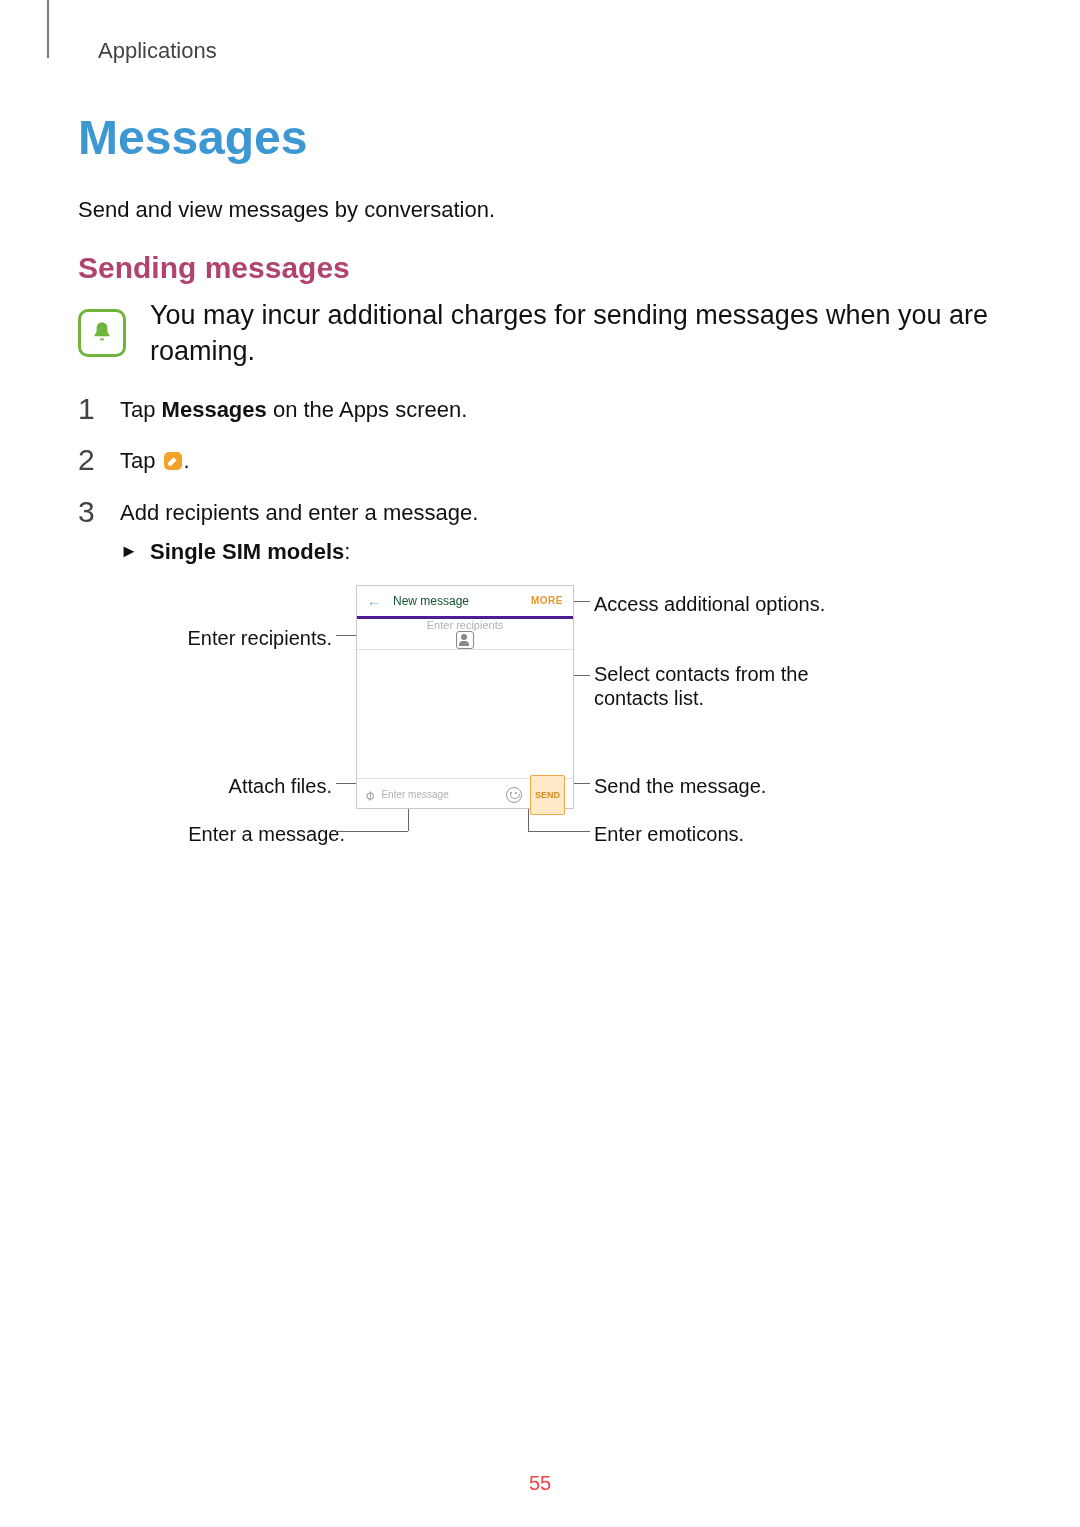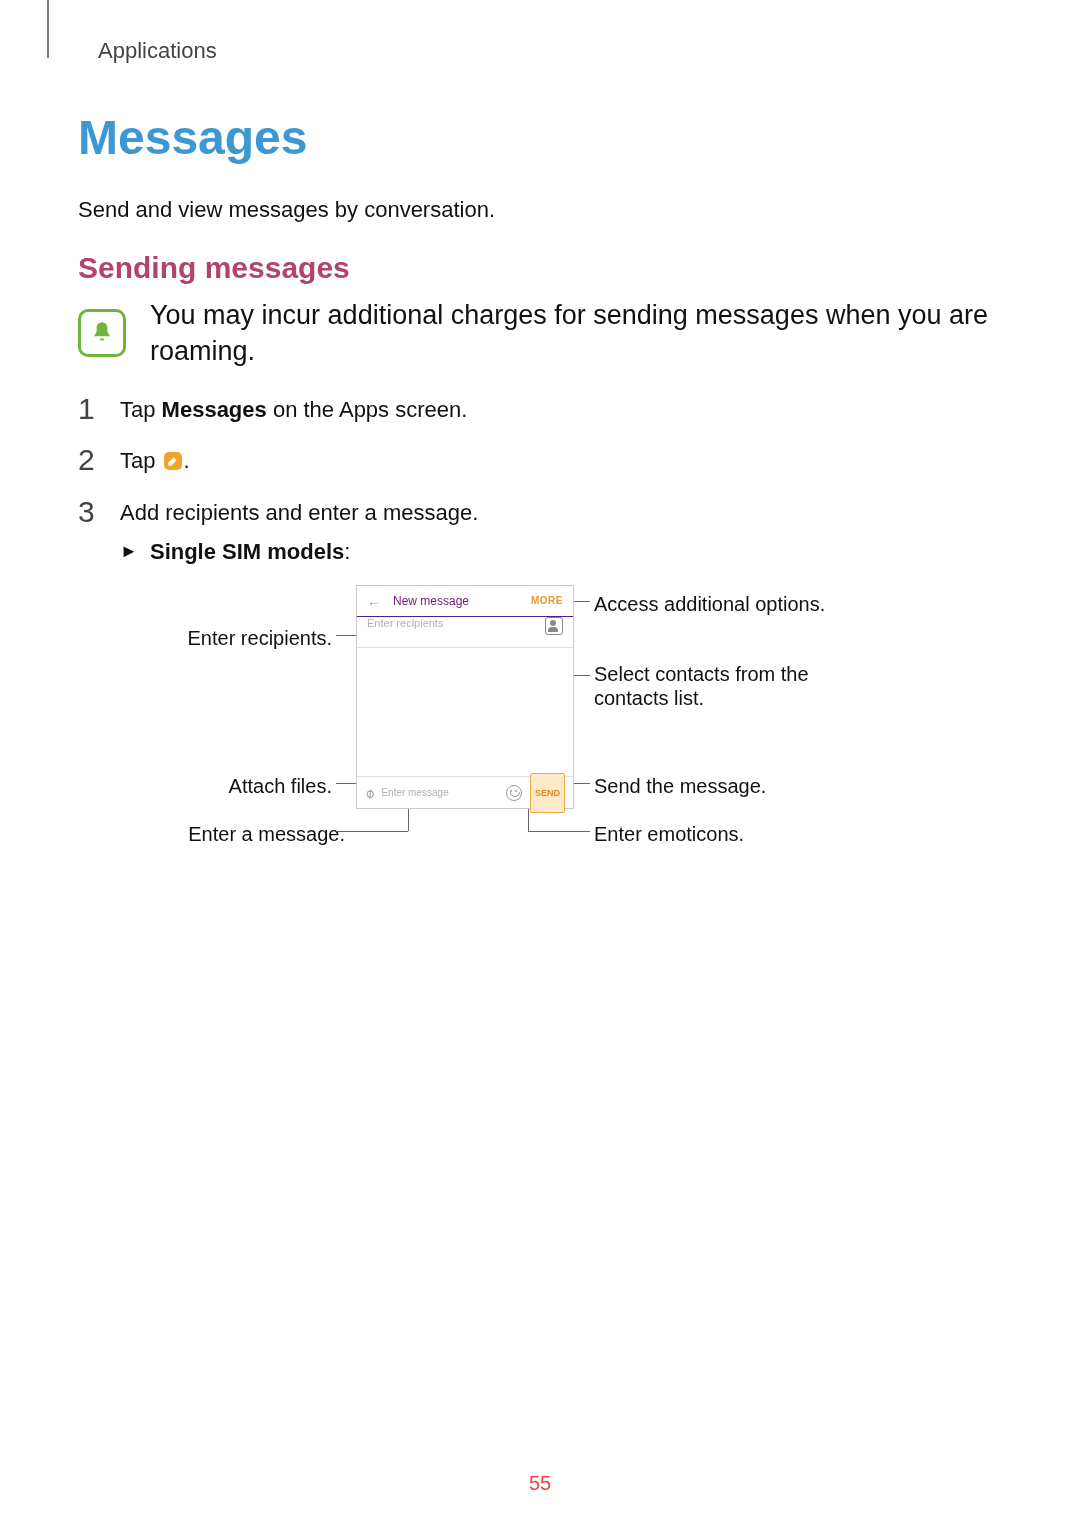--- a/index.html
+++ b/index.html
@@ -64,25 +64,25 @@
   }
   .phone{
     position:absolute;left:278px;top:0;width:216px;height:222px;border:1px solid #c9c9c9;background:#fff;
   }
   .phone .titlebar{
     height:30px;display:flex;align-items:center;justify-content:space-between;padding:0 10px;
     font-size:12px;color:#666;border-bottom:0;
   }
   .phone .titlebar .back{color:#5db0e6;font-size:14px;margin-right:6px;}
   .phone .titlebar .tleft{display:flex;align-items:center;gap:6px;}
-  .phone .titlebar .ttext{color:#701a75;}
+  .phone .titlebar .ttext{color:#14532d;}
   .phone .titlebar .more{color:#e69a2e;font-size:10px;letter-spacing:0.5px;font-weight:600;}
   .phone .recrow{
-    height:30px;border-top:1px solid #4c1d95;border-bottom:1px solid #e2e2e2;
-    display:flex;justify-content:space-between;padding:0 10px;
+    height:30px;border-top:3px solid #4c1d95;border-bottom:1px solid #e2e2e2;
+    display:flex;align-items:center;justify-content:space-between;padding:0 10px;flex-direction:column;
   }
   .phone .recrow .ph{font-size:11px;color:#b0b0b0;}
   .phone .recrow .contacts{
     width:16px;height:16px;border:1px solid #888;border-radius:3px;position:relative;
   }
   .phone .recrow .contacts::before{
     content:"";position:absolute;left:4px;top:2px;width:6px;height:6px;border-radius:50%;background:#888;
   }
   .phone .recrow .contacts::after{
     content:"";position:absolute;left:2px;bottom:2px;width:10px;height:5px;border-radius:4px 4px 0 0;background:#888;

